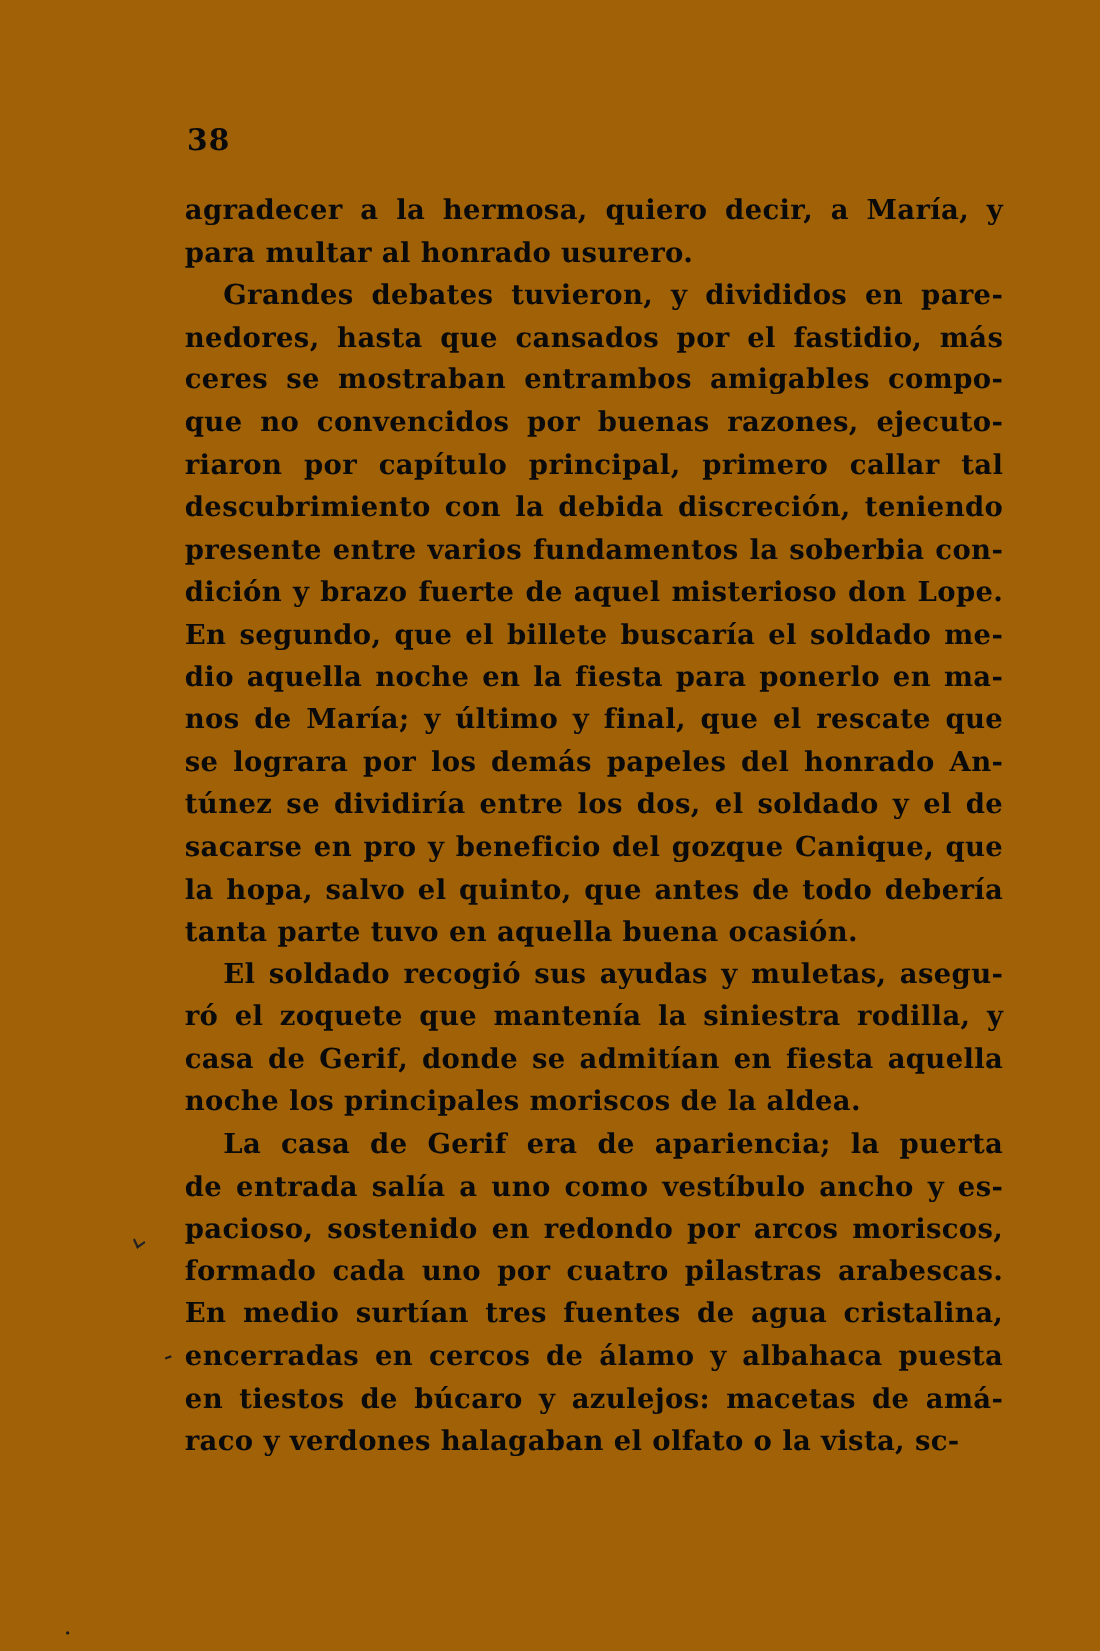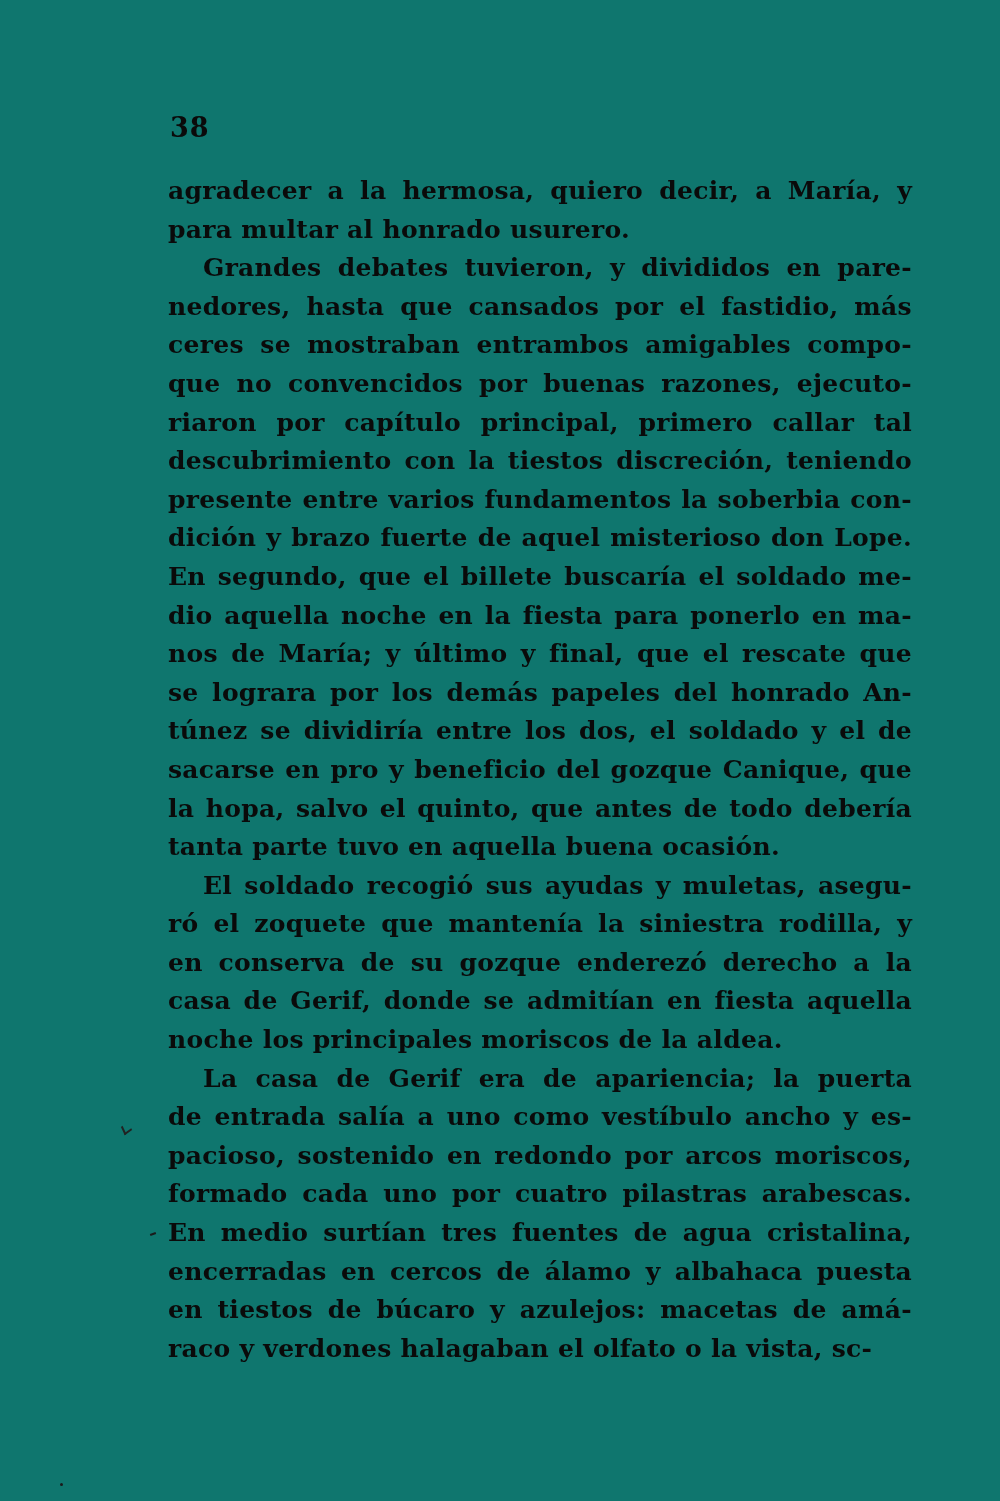--- a/index.html
+++ b/index.html
@@ -11,21 +11,21 @@
     height: 1501px;
     background: #ffffff;
     position: relative;
     font-family: "DejaVu Serif", "Liberation Serif", serif;
     color: #0a0a0a;
     overflow: hidden;
   }
   .scan-page {
     position: absolute;
     inset: 0;
-    background: #0f766e;
+    background: #a16207;
   }
   .page-number {
     position: absolute;
     left: 170px;
     top: 112px;
     font-size: 27px;
     font-weight: bold;
     letter-spacing: 1px;
   }
   .text-block {
@@ -92,34 +92,33 @@
   <div class="page-number">38</div>
 
   <div class="text-block">
       <div class="line justify">agradecer a la hermosa, quiero decir, a María, y</div>
       <div class="line plain">para multar al honrado usurero.</div>
       <div class="line justify indent">Grandes debates tuvieron, y divididos en pare-</div>
       <div class="line justify">nedores, hasta que cansados por el fastidio, más</div>
       <div class="line justify">ceres se mostraban entrambos amigables compo-</div>
       <div class="line justify">que no convencidos por buenas razones, ejecuto-</div>
       <div class="line justify">riaron por capítulo principal, primero callar tal</div>
-      <div class="line justify">descubrimiento con la tiestos discreción, teniendo</div>
+      <div class="line justify">descubrimiento con la debida discreción, teniendo</div>
       <div class="line justify">presente entre varios fundamentos la soberbia con-</div>
       <div class="line justify">dición y brazo fuerte de aquel misterioso don Lope.</div>
       <div class="line justify">En segundo, que el billete buscaría el soldado me-</div>
       <div class="line justify">dio aquella noche en la fiesta para ponerlo en ma-</div>
       <div class="line justify">nos de María; y último y final, que el rescate que</div>
       <div class="line justify">se lograra por los demás papeles del honrado An-</div>
       <div class="line justify">túnez se dividiría entre los dos, el soldado y el de</div>
       <div class="line justify">sacarse en pro y beneficio del gozque Canique, que</div>
       <div class="line justify">la hopa, salvo el quinto, que antes de todo debería</div>
       <div class="line plain">tanta parte tuvo en aquella buena ocasión.</div>
       <div class="line justify indent">El soldado recogió sus ayudas y muletas, asegu-</div>
       <div class="line justify">ró el zoquete que mantenía la siniestra rodilla, y</div>
-      <div class="line justify">en conserva de su gozque enderezó derecho a la</div>
       <div class="line justify">casa de Gerif, donde se admitían en fiesta aquella</div>
       <div class="line plain">noche los principales moriscos de la aldea.</div>
       <div class="line justify indent">La casa de Gerif era de apariencia; la puerta</div>
       <div class="line justify">de entrada salía a uno como vestíbulo ancho y es-</div>
       <div class="line justify">pacioso, sostenido en redondo por arcos moriscos,</div>
       <div class="line justify">formado cada uno por cuatro pilastras arabescas.</div>
       <div class="line justify">En medio surtían tres fuentes de agua cristalina,</div>
       <div class="line justify">encerradas en cercos de álamo y albahaca puesta</div>
       <div class="line justify">en tiestos de búcaro y azulejos: macetas de amá-</div>
       <div class="line plain">raco y verdones halagaban el olfato o la vista, sc-</div>

